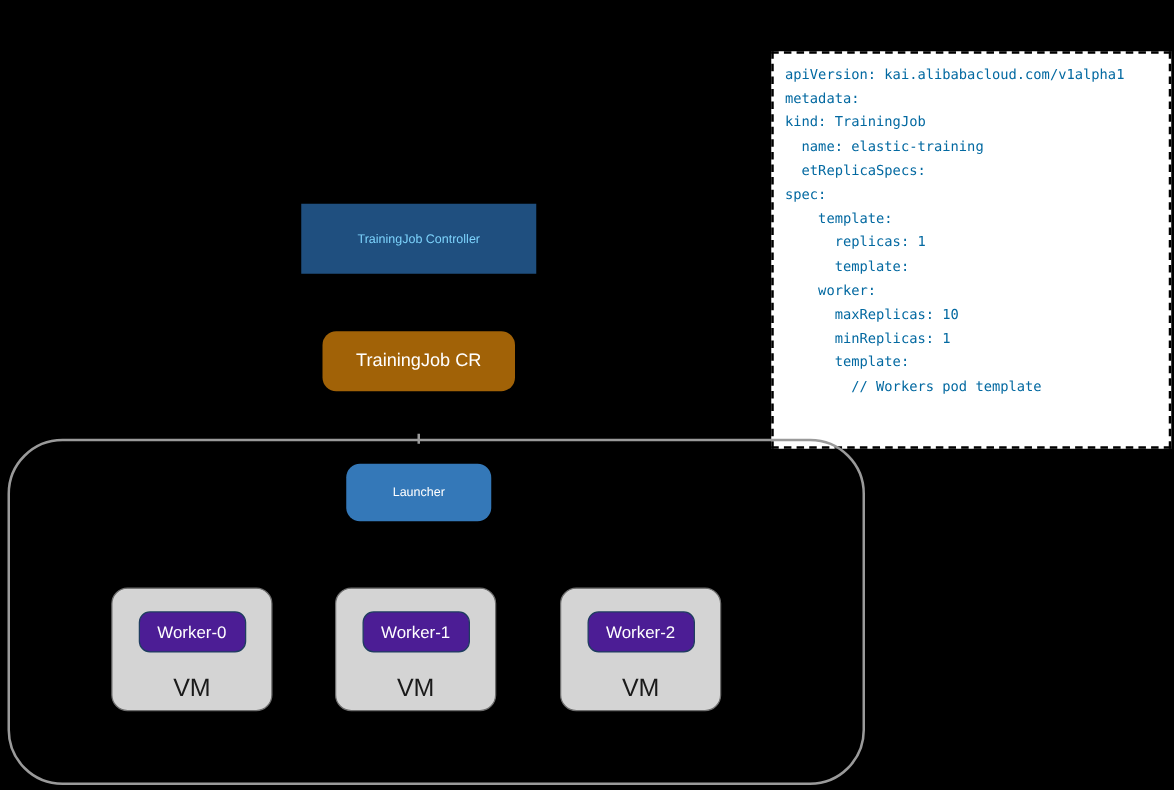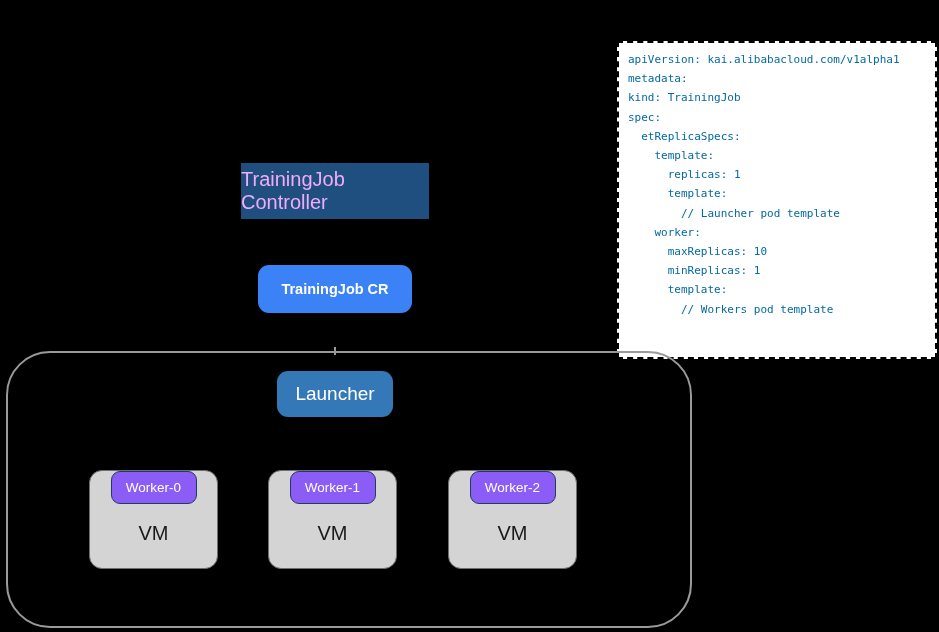--- a/index.html
+++ b/index.html
@@ -45,37 +45,36 @@
     left: 241px;
     top: 163px;
     width: 188px;
     height: 56px;
     background: #1f4f7f;
     display: flex;
     align-items: center;
     justify-content: center;
   }
   .controller-box .label {
-    color: #f0abfc;
-    font-size: 20px;
+    color: #7dd3fc;
+    font-size: 10px;
   }
 
   
   .cr-box {
     position: absolute;
     left: 258px;
     top: 265px;
     width: 154px;
     height: 48px;
-    background: #3b82f6;
+    background: #a16207;
     border-radius: 11px;
     display: flex;
     align-items: center;
     justify-content: center;
-    font-weight: bold;
   }
   .cr-box .label {
     color: #ffffff;
     font-size: 14.5px;
   }
 
   
   .cluster-container {
     position: absolute;
     left: 6px;
@@ -104,44 +103,45 @@
     width: 116px;
     height: 46px;
     background: #3478b8;
     border-radius: 11px;
     display: flex;
     align-items: center;
     justify-content: center;
   }
   .launcher-box .label {
     color: #ffffff;
-    font-size: 19px;
+    font-size: 10px;
   }
 
   
   .vm-node {
     position: absolute;
     top: 470px;
     width: 129px;
     height: 99px;
     background: #d4d4d4;
     border: 1.5px solid #6e6e6e;
     border-radius: 13px;
     display: flex;
     flex-direction: column;
     align-items: center;
   }
   .vm-node.vm-0 { left: 89px; }
   .vm-node.vm-1 { left: 268px; }
   .vm-node.vm-2 { left: 448px; }
 
   .worker-pill {
+    margin-top: 18px;
     width: 86px;
     height: 33px;
-    background: #8b5cf6;
+    background: #4c1d95;
     border: 1.6px solid #1f3d60;
     border-radius: 9px;
     display: flex;
     align-items: center;
     justify-content: center;
   }
   .worker-pill .label {
     color: #ffffff;
     font-size: 13.5px;
     white-space: nowrap;
@@ -155,26 +155,26 @@
 </style>
 </head>
 <body>
 
 <div id="diagram-canvas">
 
   <div class="yaml-panel">
     <div class="yaml-line">apiVersion: kai.alibabacloud.com/v1alpha1</div>
     <div class="yaml-line">metadata:</div>
     <div class="yaml-line">kind: TrainingJob</div>
+    <div class="yaml-line">  name: elastic-training</div>
+    <div class="yaml-line">  etReplicaSpecs:</div>
     <div class="yaml-line">spec:</div>
-    <div class="yaml-line">  etReplicaSpecs:</div>
     <div class="yaml-line">    template:</div>
     <div class="yaml-line">      replicas: 1</div>
     <div class="yaml-line">      template:</div>
-    <div class="yaml-line">        // Launcher pod template</div>
     <div class="yaml-line">    worker:</div>
     <div class="yaml-line">      maxReplicas: 10</div>
     <div class="yaml-line">      minReplicas: 1</div>
     <div class="yaml-line">      template:</div>
     <div class="yaml-line">        // Workers pod template</div>
   </div>
 
   <div class="controller-box">
     <span class="label">TrainingJob Controller</span>
   </div>

